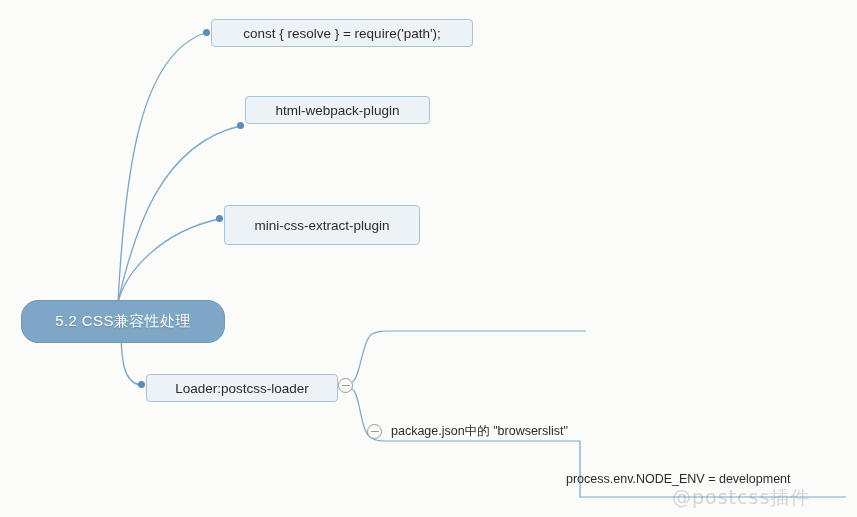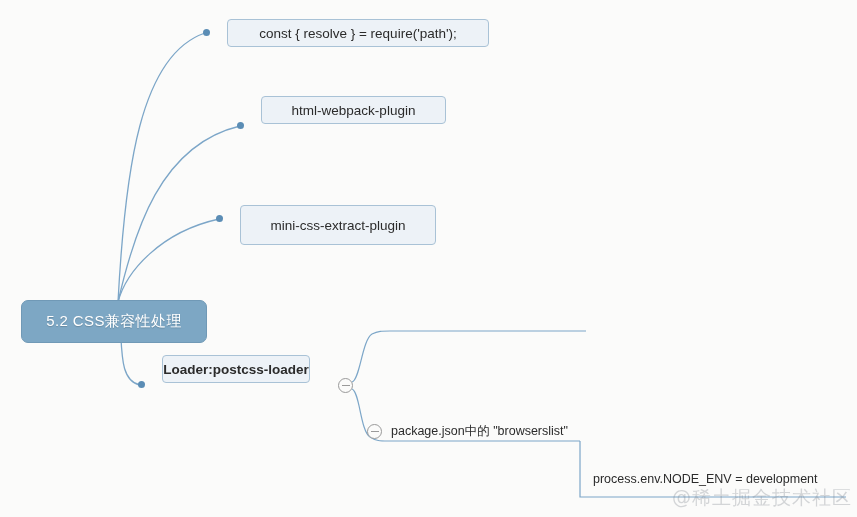--- a/index.html
+++ b/index.html
@@ -23,25 +23,25 @@
     width: 857px;
     height: 517px;
     pointer-events: none;
   }
 
   
   .root-node {
     position: absolute;
     left: 21px;
     top: 300px;
-    width: 186px;
+    width: 204px;
     height: 43px;
     background: #7da7c4;
     border: 1px solid #7099b6;
-    border-radius: 7px;
+    border-radius: 17px;
     box-sizing: border-box;
     display: flex;
     align-items: center;
     justify-content: center;
     color: #ffffff;
     font-size: 15px;
     letter-spacing: 0.4px;
     text-shadow: 0 1px 1px rgba(0,0,0,0.18);
   }
 
@@ -52,21 +52,20 @@
     border: 1px solid #a9c2d6;
     border-radius: 4px;
     box-sizing: border-box;
     display: flex;
     align-items: center;
     justify-content: center;
     color: #2b2b2b;
     font-size: 13.5px;
     white-space: nowrap;
     padding: 0 10px;
-    margin-left: 16px;
   }
 
   
   .dot {
     position: absolute;
     width: 7px;
     height: 7px;
     border-radius: 50%;
     background: #5b8db5;
   }
@@ -141,25 +140,25 @@
   <div class="dot" style="left:203px; top:29px;"></div>
   <div class="node-box" style="left:211px; top:19px; width:262px; height:28px;">const { resolve } = require('path');</div>
 
   <div class="dot" style="left:237px; top:122px;"></div>
   <div class="node-box" style="left:245px; top:96px; width:185px; height:28px;">html-webpack-plugin</div>
 
   <div class="dot" style="left:216px; top:215px;"></div>
   <div class="node-box" style="left:224px; top:205px; width:196px; height:40px;">mini-css-extract-plugin</div>
 
   <div class="dot" style="left:138px; top:381px;"></div>
-  <div class="node-box" style="left:146px; top:355px; width:148px; height:28px;font-weight:bold;">Loader:postcss-loader</div>
+  <div class="node-box" style="left:146px; top:374px; width:192px; height:28px;">Loader:postcss-loader</div>
 
   <div class="collapse-toggle" style="left:338px; top:378px;"></div>
 
 
   <div class="collapse-toggle" style="left:367px; top:424px;"></div>
   <div class="label-text" style="left:391px; top:423px;">package.json中的 "browserslist"</div>
 
-  <div class="label-text" style="left:593px; top:472px;">process.env.NODE_ENV = development</div>
+  <div class="label-text" style="left:566px; top:472px;">process.env.NODE_ENV = development</div>
 
-  <div class="watermark">@稀土掘金技术社区</div>
+  <div class="watermark">@postcss插件</div>
 
 </div>
 
 </body></html>

